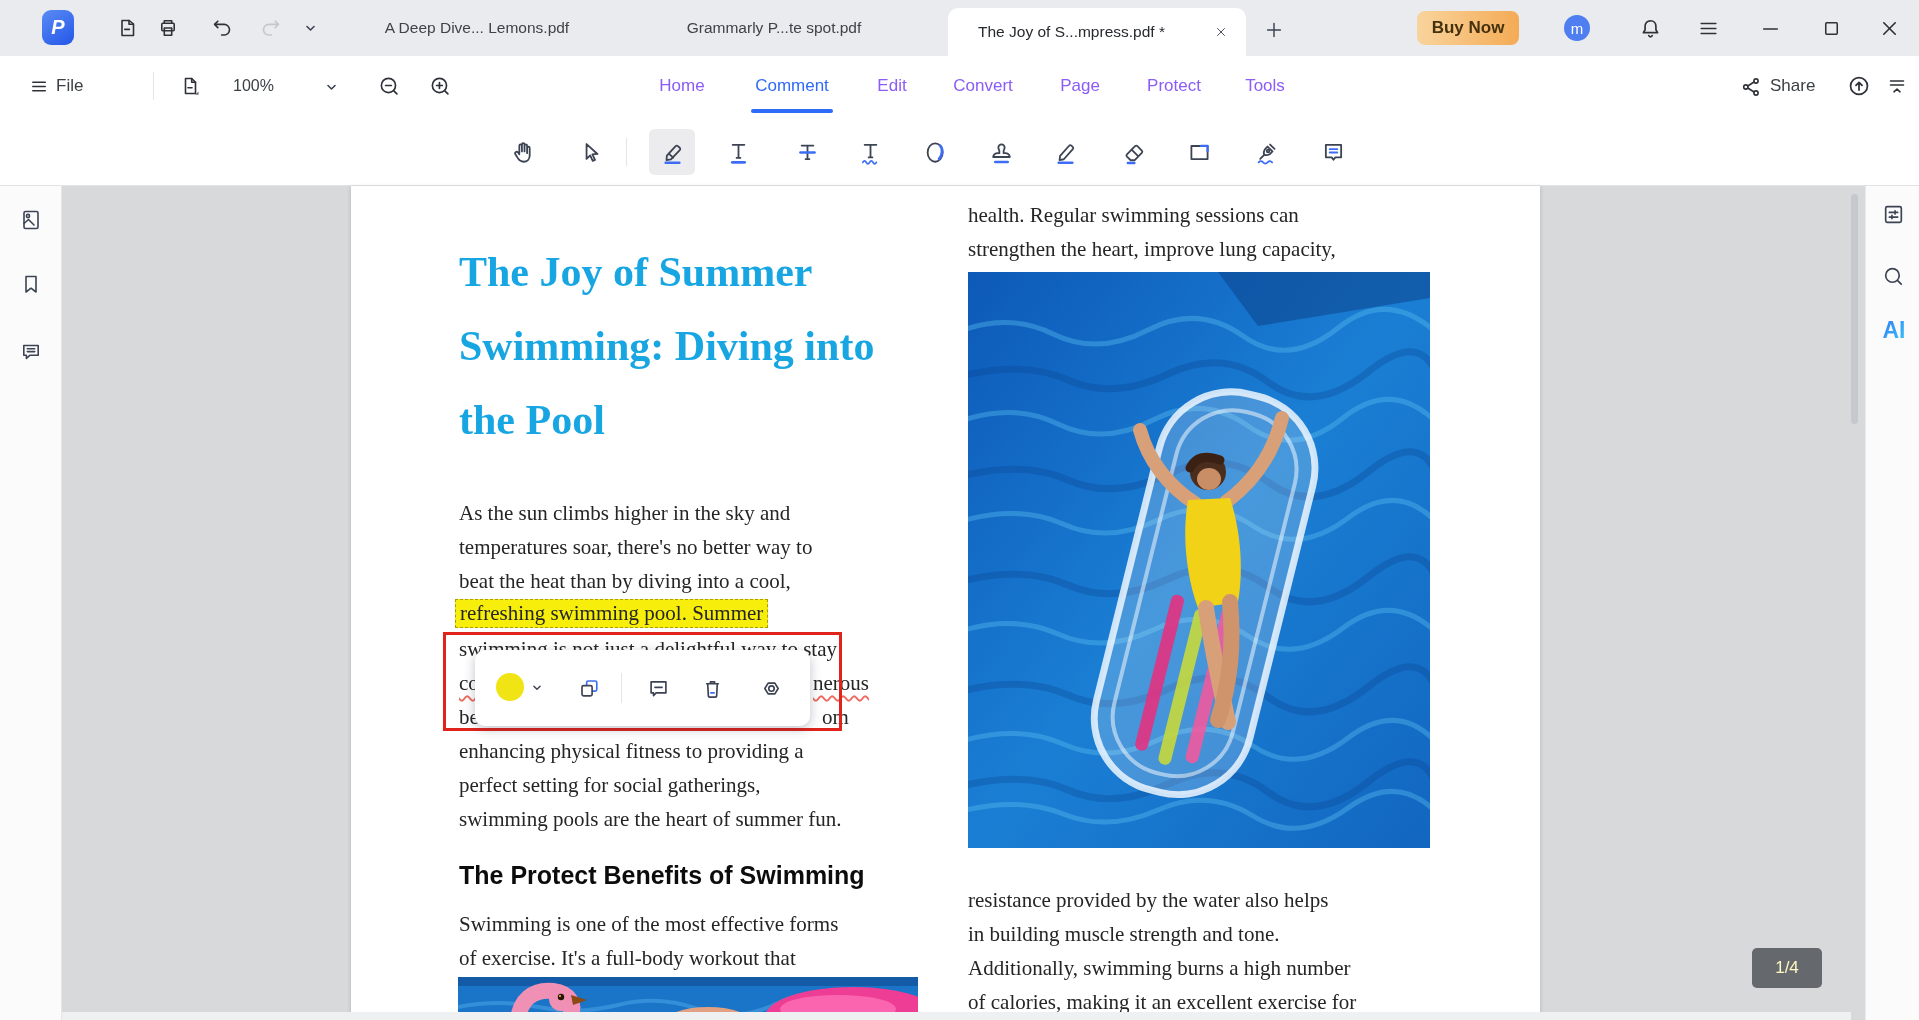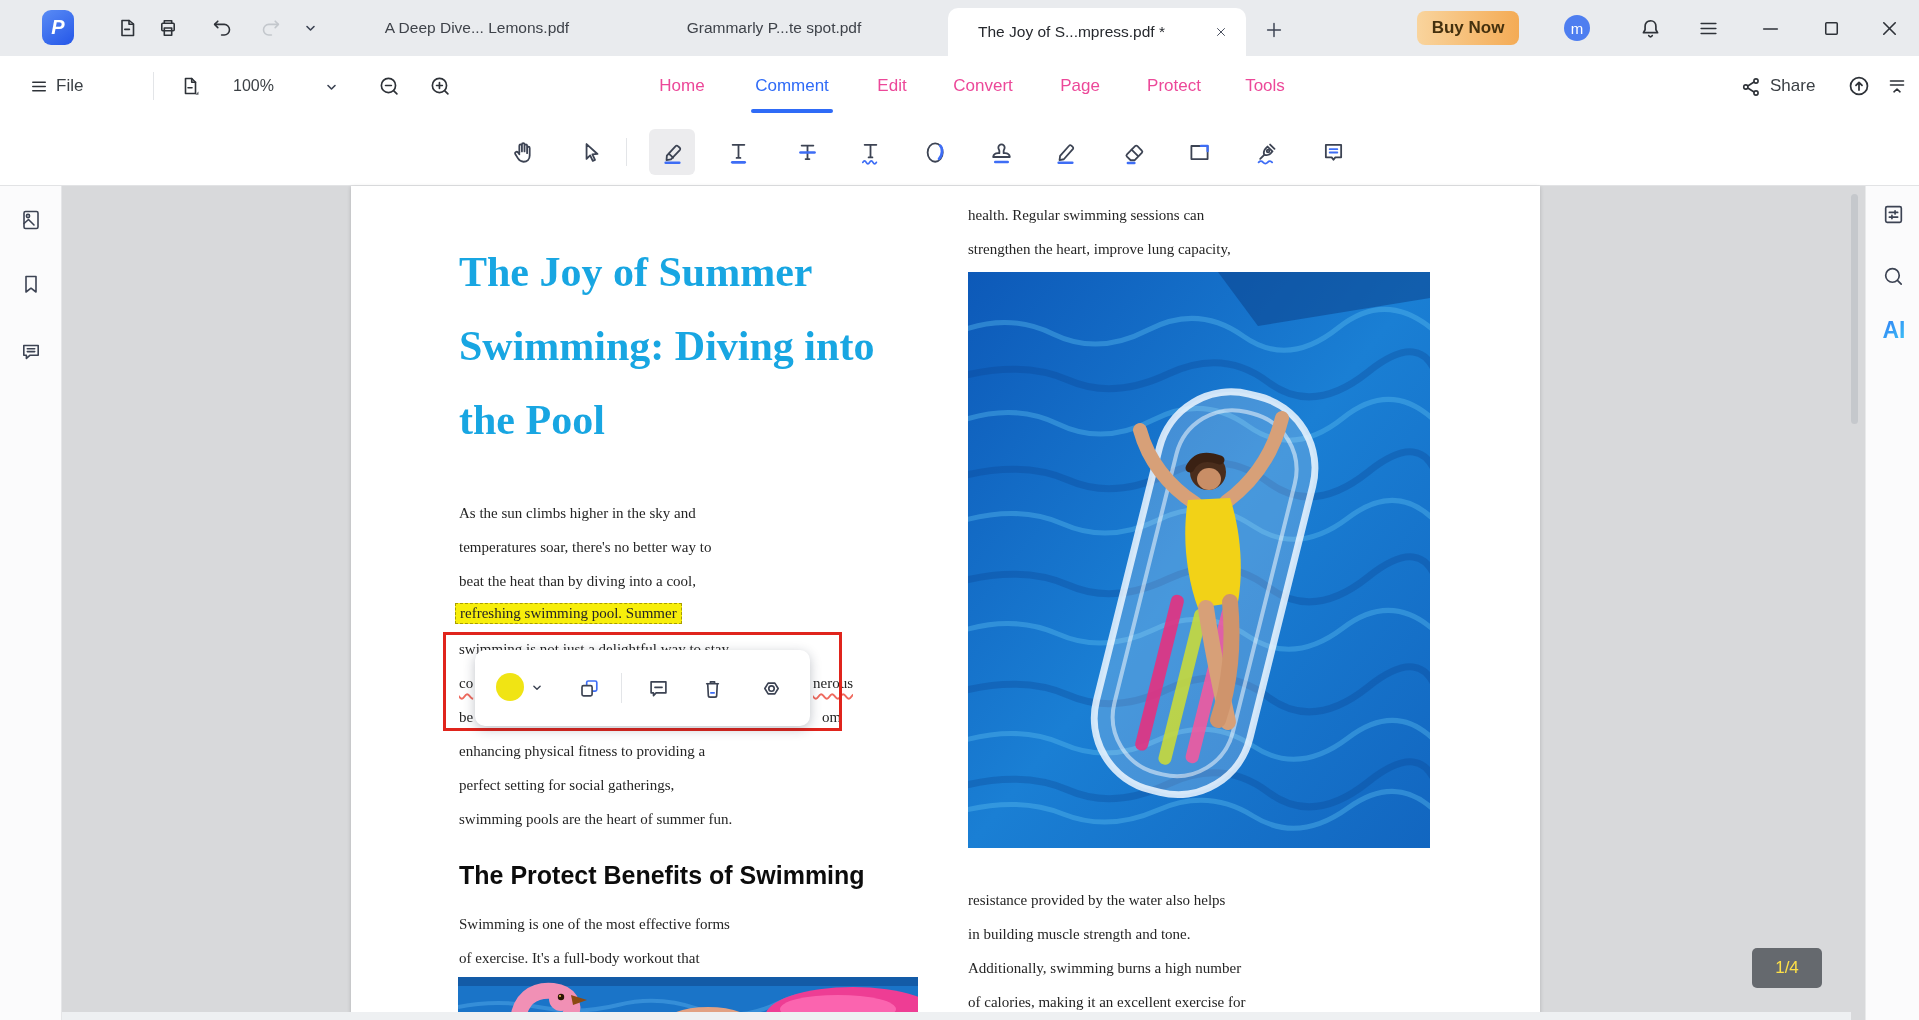--- a/index.html
+++ b/index.html
@@ -21,21 +21,21 @@
                     justify-content:flex-start; padding-left:30px; }
   .buynow { position:absolute; left:1417px; top:11px; width:102px; height:34px; border:none; border-radius:8px;
             background:linear-gradient(90deg,#f9d49d,#f4ab55); color:#45310e; font-size:17px; font-weight:bold;
             cursor:pointer; font-family:"Liberation Sans",sans-serif; }
   .avatar { position:absolute; left:1564px; top:15px; width:26px; height:26px; border-radius:50%;
             background:#4e7ef0; color:#fff; font-size:15px; display:flex; align-items:center; justify-content:center; cursor:pointer; }
 
   
   .chrome { position:absolute; left:0; top:56px; width:1919px; height:130px; background:#fff; border-bottom:1px solid #e2e3e5; }
   .navtab { position:absolute; top:0; height:60px; transform:translateX(-50%); display:flex; align-items:center;
-            font-size:17px; color:#ec4899; cursor:pointer; white-space:nowrap; }
+            font-size:17px; color:#8b5cf6; cursor:pointer; white-space:nowrap; }
   .navtab.active { color:#2f6bf7; }
   .nav-underline { position:absolute; left:751px; top:53px; width:82px; height:4px; background:#2f6bf7; border-radius:2px; }
   .mtext { position:absolute; top:0; height:60px; display:flex; align-items:center; font-size:17px; color:#3b4045; }
   .vdiv { position:absolute; width:1px; background:#e3e5e8; }
   .toolbtn { position:absolute; width:40px; height:40px; top:76px; background:none; border:none; border-radius:6px;
              display:flex; align-items:center; justify-content:center; cursor:pointer; }
   .toolbtn.selected { background:#ececee; width:46px; height:46px; top:73px; }
 
   svg.ic { stroke:#3c4353; fill:none; stroke-width:1.6; stroke-linecap:round; stroke-linejoin:round; }
   svg.ic.light { stroke:#c3c7cc; }
@@ -46,38 +46,38 @@
   .leftrail { position:absolute; left:0; top:0; width:62px; height:834px; background:#fbfbfc; border-right:1px solid #e5e6e8; }
   .rightrail { position:absolute; left:1865px; top:0; width:54px; height:834px; background:#fbfbfc; border-left:1px solid #e9eaeb; }
   .railbtn { position:absolute; left:17px; width:28px; height:28px; background:none; border:none;
              display:flex; align-items:center; justify-content:center; cursor:pointer; }
   .ai-text { font-size:23px; font-weight:bold; background:linear-gradient(135deg,#2f7bf5,#3ec8f5);
              -webkit-background-clip:text; background-clip:text; color:transparent; }
   .page { position:absolute; left:351px; top:0; width:1189px; height:834px; background:#fff; box-shadow:0 1px 4px rgba(0,0,0,.18); }
 
   .title-line { position:absolute; left:108px; font-family:"Liberation Serif",serif; font-weight:bold;
                 font-size:42px; line-height:50px; color:#18a6e2; white-space:nowrap; }
-  .line { position:absolute; font-family:"Liberation Serif",serif; font-size:15px; line-height:27px;
+  .line { position:absolute; font-family:"Liberation Serif",serif; font-size:21px; line-height:27px;
           color:#252525; white-space:nowrap; }
   .hl { background:#f7ee0b; border:1.3px dashed #a99e00; padding:1px 4px 2px 4px; cursor:pointer; }
   .sq { text-decoration-line:underline; text-decoration-style:wavy; text-decoration-color:#ef6a5e;
         text-decoration-thickness:2px; text-underline-offset:5px; }
   .h2 { position:absolute; left:108px; font-family:"Liberation Sans",sans-serif; font-weight:bold;
         font-size:25px; color:#0c0c0c; white-space:nowrap; }
 
   .redbox { position:absolute; left:92px; top:446px; width:399px; height:99px; border:3px solid #e0241c; z-index:5; }
   .popup { position:absolute; left:124px; top:464px; width:335px; height:76px; background:#fff; border-radius:10px;
            box-shadow:0 3px 12px rgba(30,40,60,.28); z-index:6; }
   .pbtn { position:absolute; width:28px; height:28px; top:24px; background:none; border:none;
           display:flex; align-items:center; justify-content:center; cursor:pointer; }
   .swatch { position:absolute; left:21px; top:23px; width:28px; height:28px; border-radius:50%; background:#f0e414;
             border:none; cursor:pointer; }
 
   .badge { position:absolute; left:1752px; top:762px; width:70px; height:40px; border-radius:5px;
-           background:rgba(95,99,104,.95); color:#fde047; font-size:17px; display:flex; align-items:center; justify-content:center; }
+           background:rgba(95,99,104,.95); color:#fef9c3; font-size:17px; display:flex; align-items:center; justify-content:center; }
   .vscroll { position:absolute; left:1851px; top:8px; width:7px; height:230px; border-radius:4px; background:#c5c8cc; cursor:pointer; }
   .hscroll { position:absolute; left:62px; top:826px; width:1789px; height:8px; background:#eef0f2; cursor:pointer; }
 </style>
 </head>
 <body>
 
 <div class="app">
 
   <div class="titlebar">
     <div class="logo">

